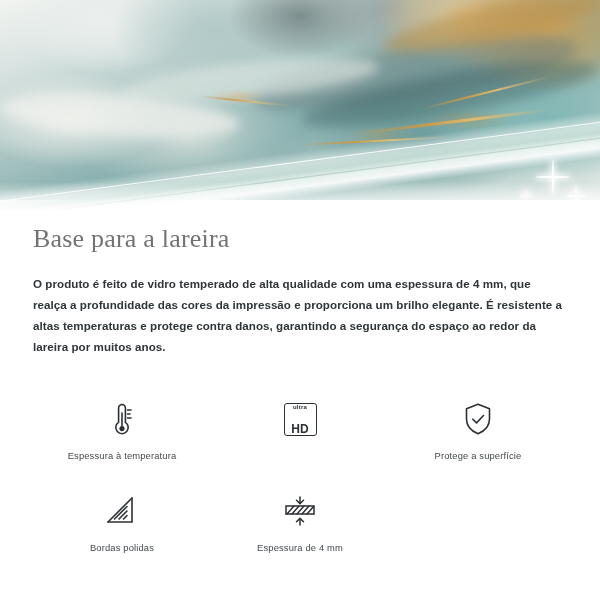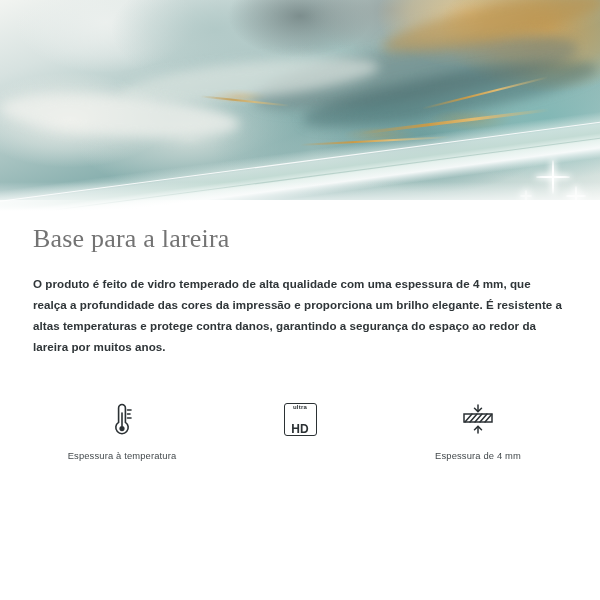--- a/index.html
+++ b/index.html
@@ -259,22 +259,43 @@
 
     <div class="feature">
       <div class="feature-icon">
         <div class="ultrahd-box">
           <span class="small">ultra</span>
           <span class="big">HD</span>
         </div>
       </div>
     </div>
 
-
-
+    <div class="feature">
+      <div class="feature-icon">
+        <svg width="32" height="36" viewBox="0 0 32 36" fill="none" stroke="#2b3134" stroke-width="1.6" stroke-linecap="round" stroke-linejoin="round">
+          <path d="M16 3.2 4.5 7.8v10.1c0 7.1 4.8 12 11.5 14.8 6.7-2.8 11.5-7.7 11.5-14.8V7.8L16 3.2z"></path>
+          <path d="M10.8 18.2l3.7 3.7 7-7.4"></path>
+        </svg>
+      </div>
+      <div class="feature-label">Protege a superfície</div>
+    </div>
+
+
+    <div class="feature">
+      <div class="feature-icon">
+        <svg width="34" height="30" viewBox="0 0 34 30" fill="none" stroke="#2b3134" stroke-width="1.6" stroke-linecap="round">
+          <path d="M3 26 27 2"></path>
+          <path d="M3 26h24V2"></path>
+          <path d="M9.5 23 22 10.5"></path>
+          <path d="M14 23 22 15"></path>
+          <path d="M18.5 23 22 19.5"></path>
+        </svg>
+      </div>
+      <div class="feature-label">Bordas polidas</div>
+    </div>
 
     <div class="feature">
       <div class="feature-icon">
         <svg width="40" height="32" viewBox="0 0 40 32" fill="none" stroke="#2b3134" stroke-width="1.5" stroke-linecap="round">
           <path d="M20 2v6"></path>
           <path d="M16.5 5.2 20 8.6 23.5 5.2"></path>
           <rect x="6" y="11" width="28" height="8" stroke="#2b3134"></rect>
           <path d="M7 19 14 11M12 19 19 11M17 19 24 11M22 19 29 11M27 19 33.5 11.6"></path>
           <path d="M20 30v-6"></path>
           <path d="M16.5 26.8 20 23.4 23.5 26.8"></path>

